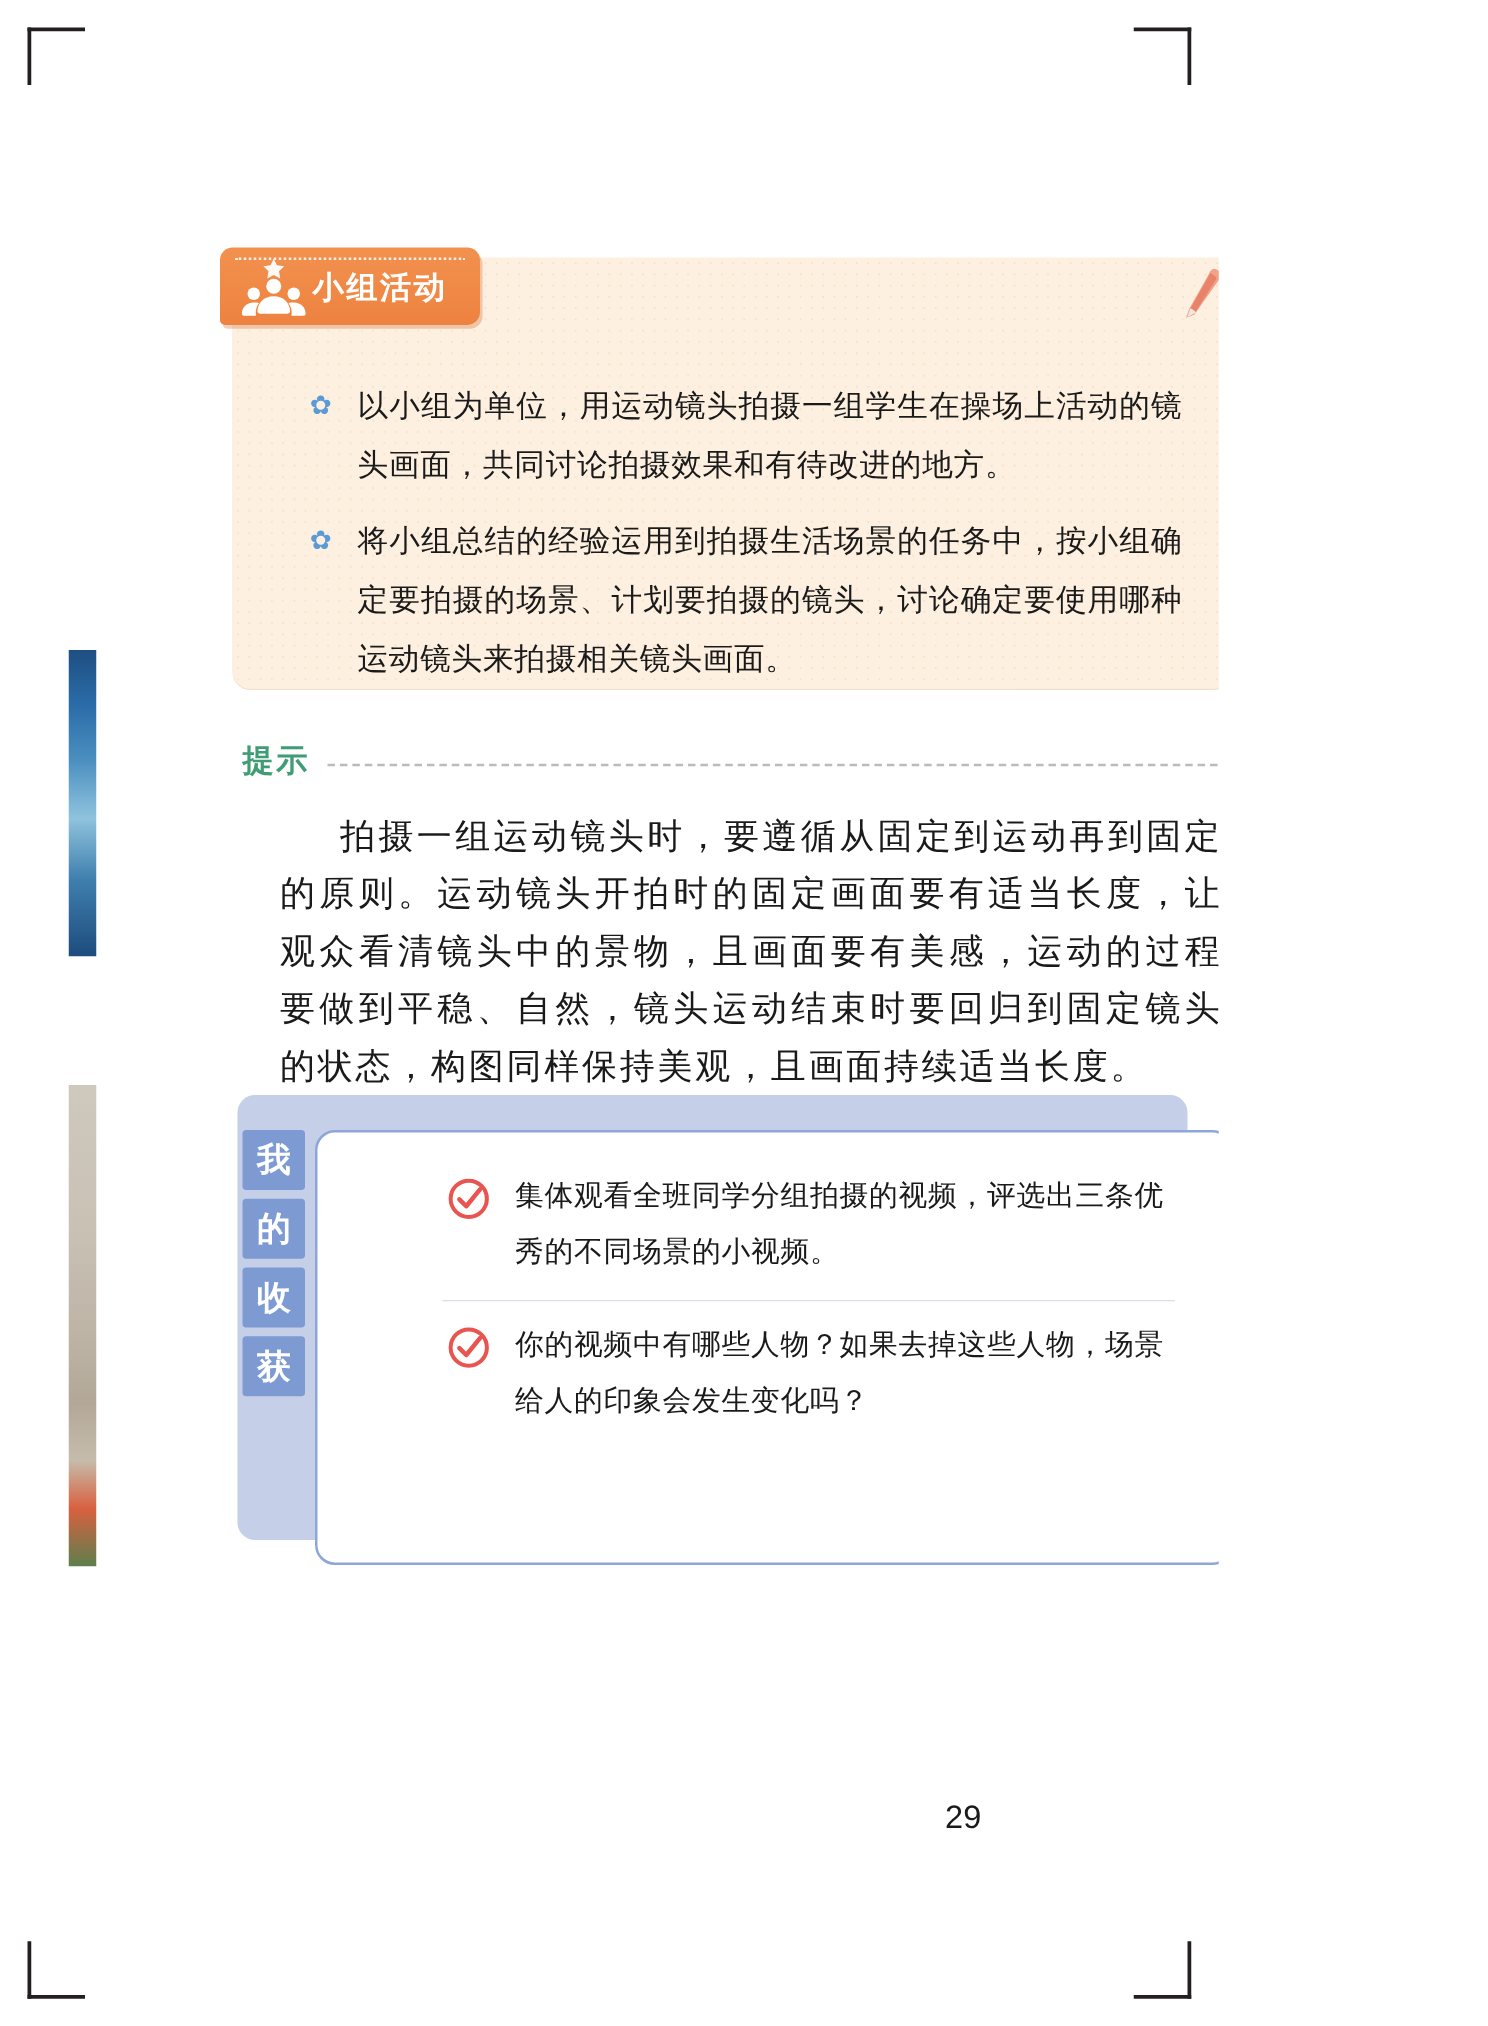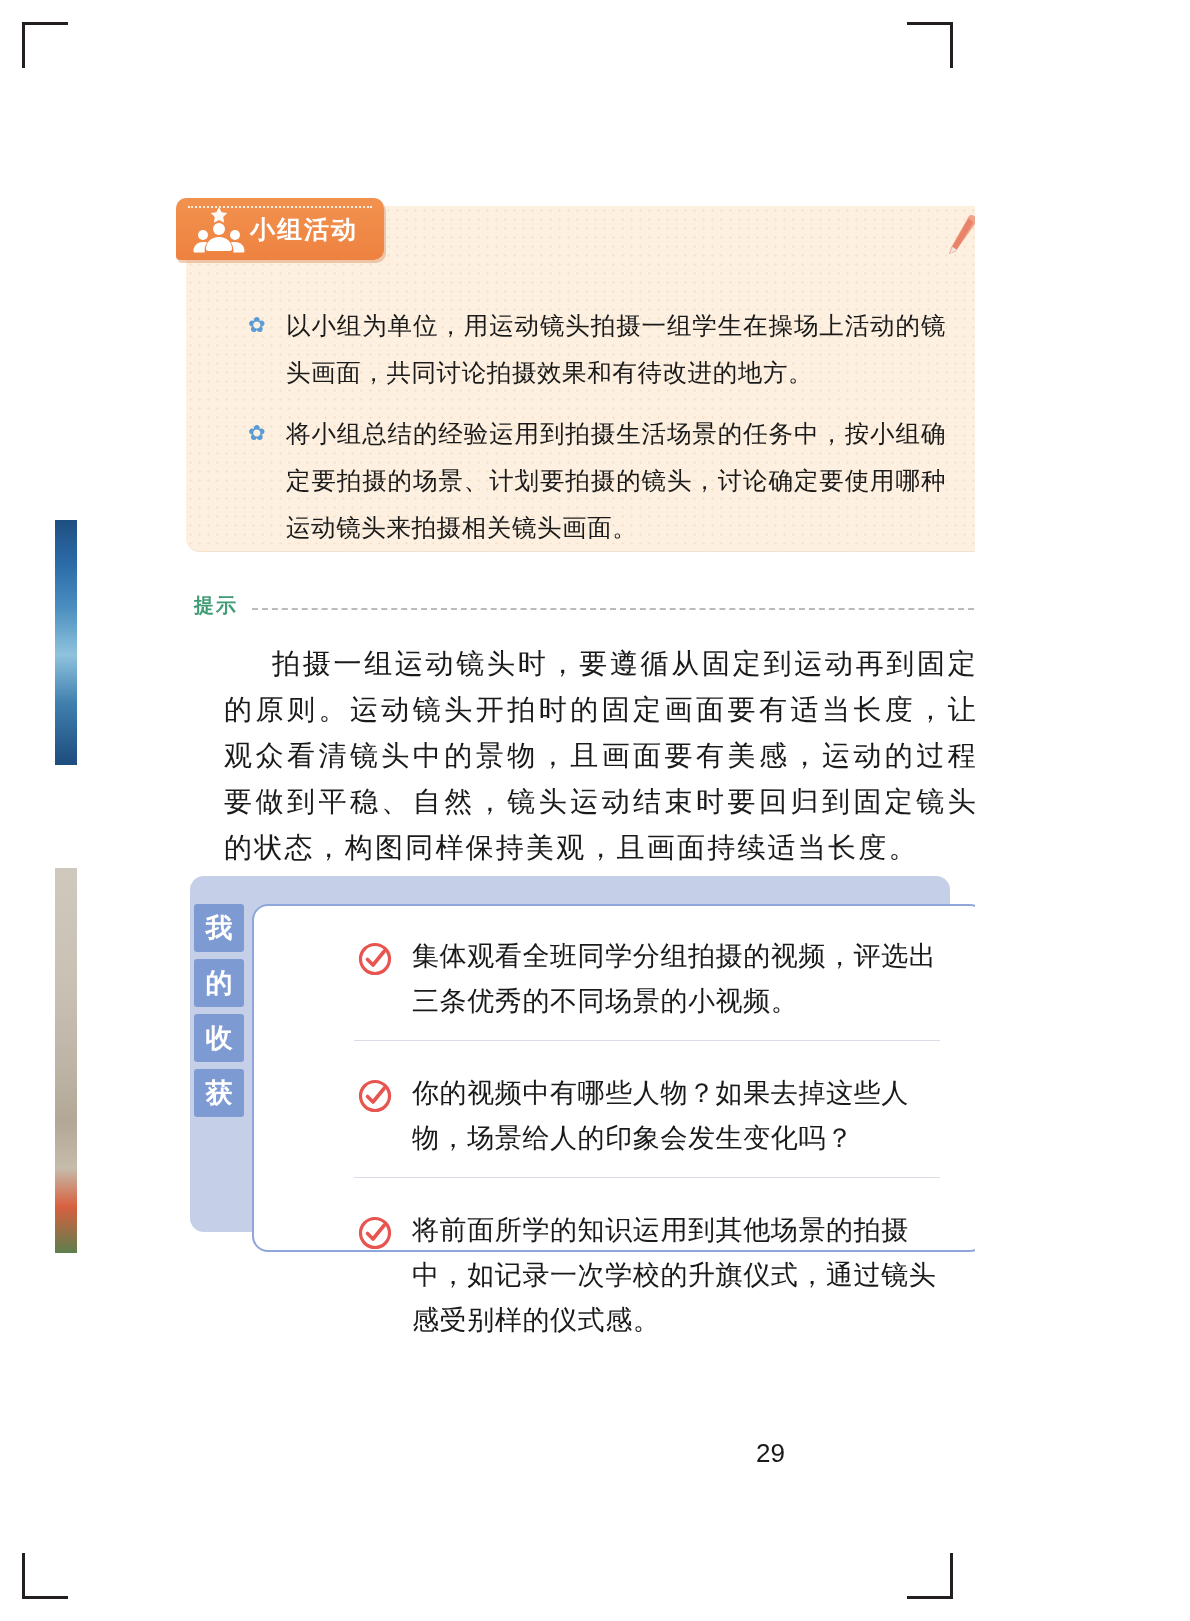--- a/index.html
+++ b/index.html
@@ -162,21 +162,21 @@
     top: 592px;
     width: 790px;
   }
   .tip-head {
     display: flex;
     align-items: center;
     gap: 14px;
   }
   .tip-title {
     color: #3f9c74;
-    font-size: 20px;
+    font-size: 25px;
     font-weight: bold;
     letter-spacing: 2px;
     white-space: nowrap;
   }
   .tip-rule {
     flex: 1;
     border-top: 2px dashed #b9bcbd;
     height: 0;
     margin-top: 6px;
   }
@@ -242,22 +242,22 @@
   .harvest-list {
     position: absolute;
     left: 100px;
     right: 44px;
     top: 28px;
   }
   .h-item {
     position: relative;
     padding-left: 58px;
     padding-bottom: 16px;
-    margin-bottom: 30px;
-    font-size: 27px;
+    margin-bottom: 12px;
+    font-size: 23px;
     line-height: 45px;
     color: #1a1a1a;
     letter-spacing: .6px;
     border-bottom: 1px solid #d9dde6;
   }
   .h-item:last-child {
     border-bottom: none;
   }
   .h-check {
     position: absolute;
@@ -348,27 +348,20 @@
       </div>
 
       <div class="h-item">
         <svg class="h-check" viewBox="0 0 34 34">
           <circle cx="17" cy="17" r="14.5" fill="none" stroke="#e8544f" stroke-width="3.2"></circle>
           <path d="M9.5 17.5 L15 23 L26 9.5" fill="none" stroke="#e8544f" stroke-width="3.6" stroke-linecap="round" stroke-linejoin="round"></path>
         </svg>
         <span>你的视频中有哪些人物？如果去掉这些人物，场景给人的印象会发生变化吗？</span>
       </div>
 
-      <div class="h-item">
-        <svg class="h-check" viewBox="0 0 34 34">
-          <circle cx="17" cy="17" r="14.5" fill="none" stroke="#e8544f" stroke-width="3.2"></circle>
-          <path d="M9.5 17.5 L15 23 L26 9.5" fill="none" stroke="#e8544f" stroke-width="3.6" stroke-linecap="round" stroke-linejoin="round"></path>
-        </svg>
-        <span>将前面所学的知识运用到其他场景的拍摄中，如记录一次学校的升旗仪式，通过镜头感受别样的仪式感。</span>
-      </div>
 
     </div>
   </div>
 
   <div class="harvest-label">
     <span>我</span>
     <span>的</span>
     <span>收</span>
     <span>获</span>
   </div>

